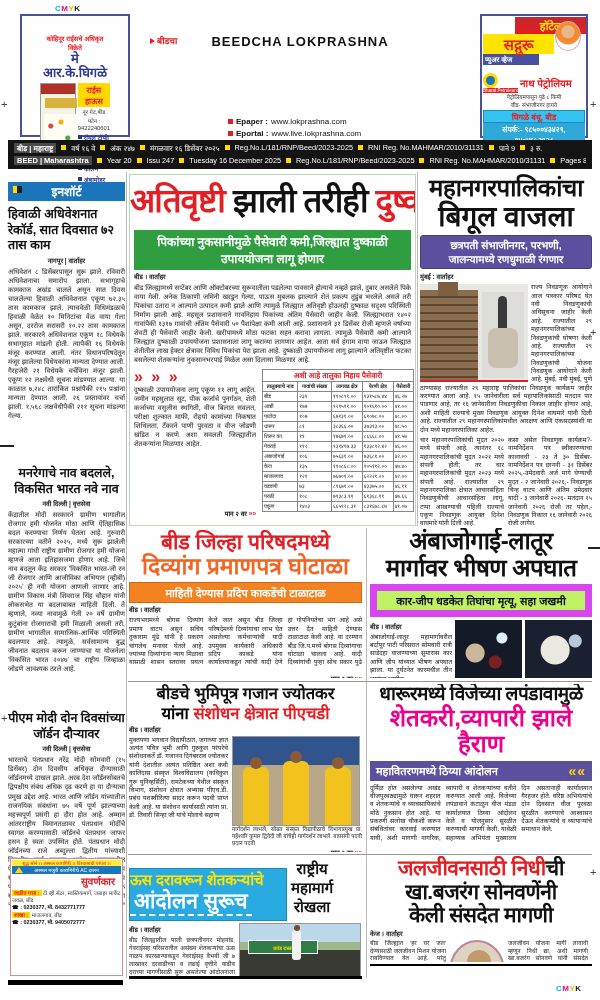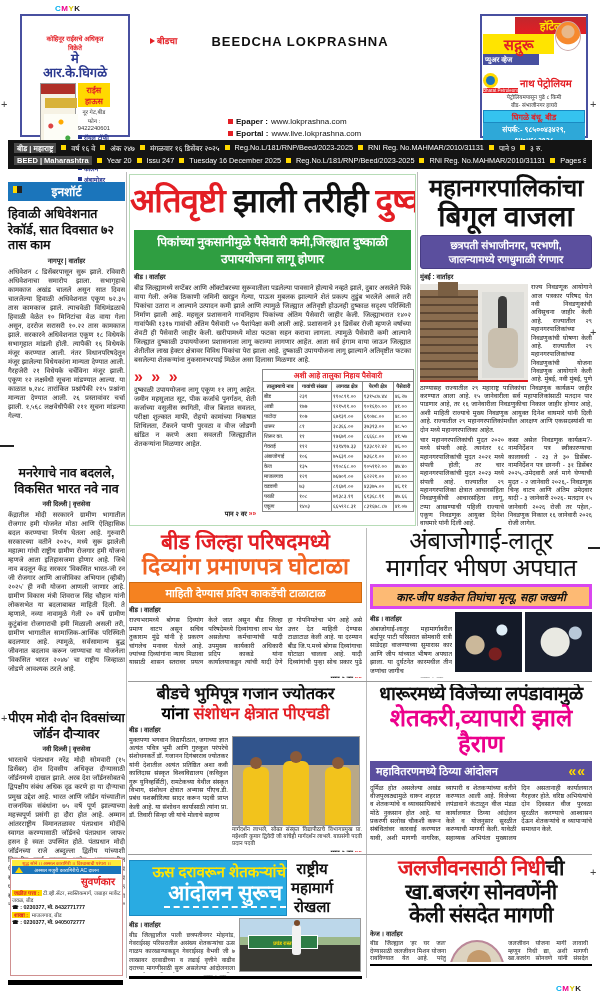--- a/index.html
+++ b/index.html
@@ -105,22 +105,22 @@
   .mun-hand:before{content:"";position:absolute;left:16px;top:4px;width:9px;height:40px;border-radius:5px;background:#3a3a3a;}
   .mun-hand:after{content:"";position:absolute;left:6px;top:36px;width:30px;height:40px;border-radius:8px;background:#c9bfae;}
 
   
   .zp-h1 { color:#e31e24; font-weight:bold; font-size:21px; text-align:center; line-height:1.15;}
   .zp-h2 { color:#f26522; font-weight:bold; font-size:23px; text-align:center; line-height:1.1;}
   .orange-bar { background:#f58220; color:#fff; font-weight:bold; font-size:11px; text-align:center; padding:2px; margin-top:3px; border:1px solid #d06a10;}
   .cols3 { column-count:3; column-gap:5px; }
 
   
-  .acc-h { color:#111; font-weight:normal; font-size:24px; text-align:center; line-height:1.12; letter-spacing:-0.5px;}
-  .yellow-bar { background:#fdba74; color:#111; font-weight:bold; font-size:11px; text-align:center; padding:2px; margin-top:2px; border:3px solid #d946ef;font-style:italic;}
+  .acc-h { color:#111; font-weight:bold; font-size:24px; text-align:center; line-height:1.12; letter-spacing:-0.5px;}
+  .yellow-bar { background:#bef264; color:#111; font-weight:bold; font-size:11px; text-align:center; padding:2px; margin-top:2px; border:7px solid #d946ef;}
   .acc-img { width:67px; height:60px; background:
       radial-gradient(circle at 30% 55%, #cbb89a 0 9px, transparent 10px),
       radial-gradient(circle at 70% 30%, #e0eef8 0 5px, transparent 6px),
       radial-gradient(circle at 60% 70%, #7a2020 0 6px, transparent 7px), #141a28; }
   .acc-img.b { background:
       radial-gradient(circle at 45% 50%, #e9e9e2 0 14px, transparent 15px),
       radial-gradient(circle at 75% 35%, #b8c8d8 0 6px, transparent 7px), #1a2030; }
 
   
   .phd-h1 { color:#111; font-weight:bold; font-size:16.5px; text-align:center; line-height:1.2;}
@@ -131,21 +131,21 @@
   .phd-fig:before{content:"";position:absolute;left:7px;top:-10px;width:12px;height:12px;border-radius:50%;background:#8a5a3a;}
   .caption { font-size:5.6px; line-height:1.3; color:#222; text-align:justify; }
 
   
   .pow-h1 { color:#111; font-weight:bold; font-size:19px; text-align:center; line-height:1.1; letter-spacing:-0.5px;}
   .pow-h2 { color:#ec008c; font-weight:bold; font-size:24px; text-align:center; line-height:1.1;}
   .pow-bar { background:#5b4f9e; color:#fff; font-weight:bold; font-size:11px; padding:2px 6px; margin-top:3px; display:flex; justify-content:space-between; align-items:center;}
   .pow-bar .lch { color:#ffd900; font-size:14px; font-weight:bold; letter-spacing:1px;}
 
   
-  .sug-box { background:#29abe2; border:1px solid #1a8ac2; text-align:right; padding:2px 0 4px; }
+  .sug-box { background:#29abe2; border:1px solid #1a8ac2; text-align:left; padding:2px 0 4px;margin-top:8px; }
   .sug-l1 { color:#ffe400; font-weight:bold; font-size:15px; line-height:1.2;}
   .sug-l2 { color:#fff; font-weight:bold; font-size:21px; line-height:1.1; border-bottom:2px dashed #fff; display:inline-block; padding:0 4px 2px;}
   .nh-box { color:#111; font-weight:bold; font-size:15px; text-align:center; line-height:1.25;}
   .sug-photo { width:122px; height:54px; position:relative; border:1px solid #999;
       background:linear-gradient(#bcd7ea 0 18px, #9db88a 18px 26px, #3a3a34 26px); }
   .sug-banner { position:absolute; left:8px; top:16px; width:70px; height:14px; background:#2e7d46; color:#ffd900; font-size:5px; font-weight:bold; text-align:center; line-height:14px; border:1px solid #fff;}
   .sug-man { position:absolute; left:52px; top:6px; width:9px; height:30px; background:#f2f2f2; border-radius:3px;}
   .sug-man:before{content:"";position:absolute;left:2px;top:-5px;width:6px;height:6px;border-radius:50%;background:#7a4a2a;}
 
   

